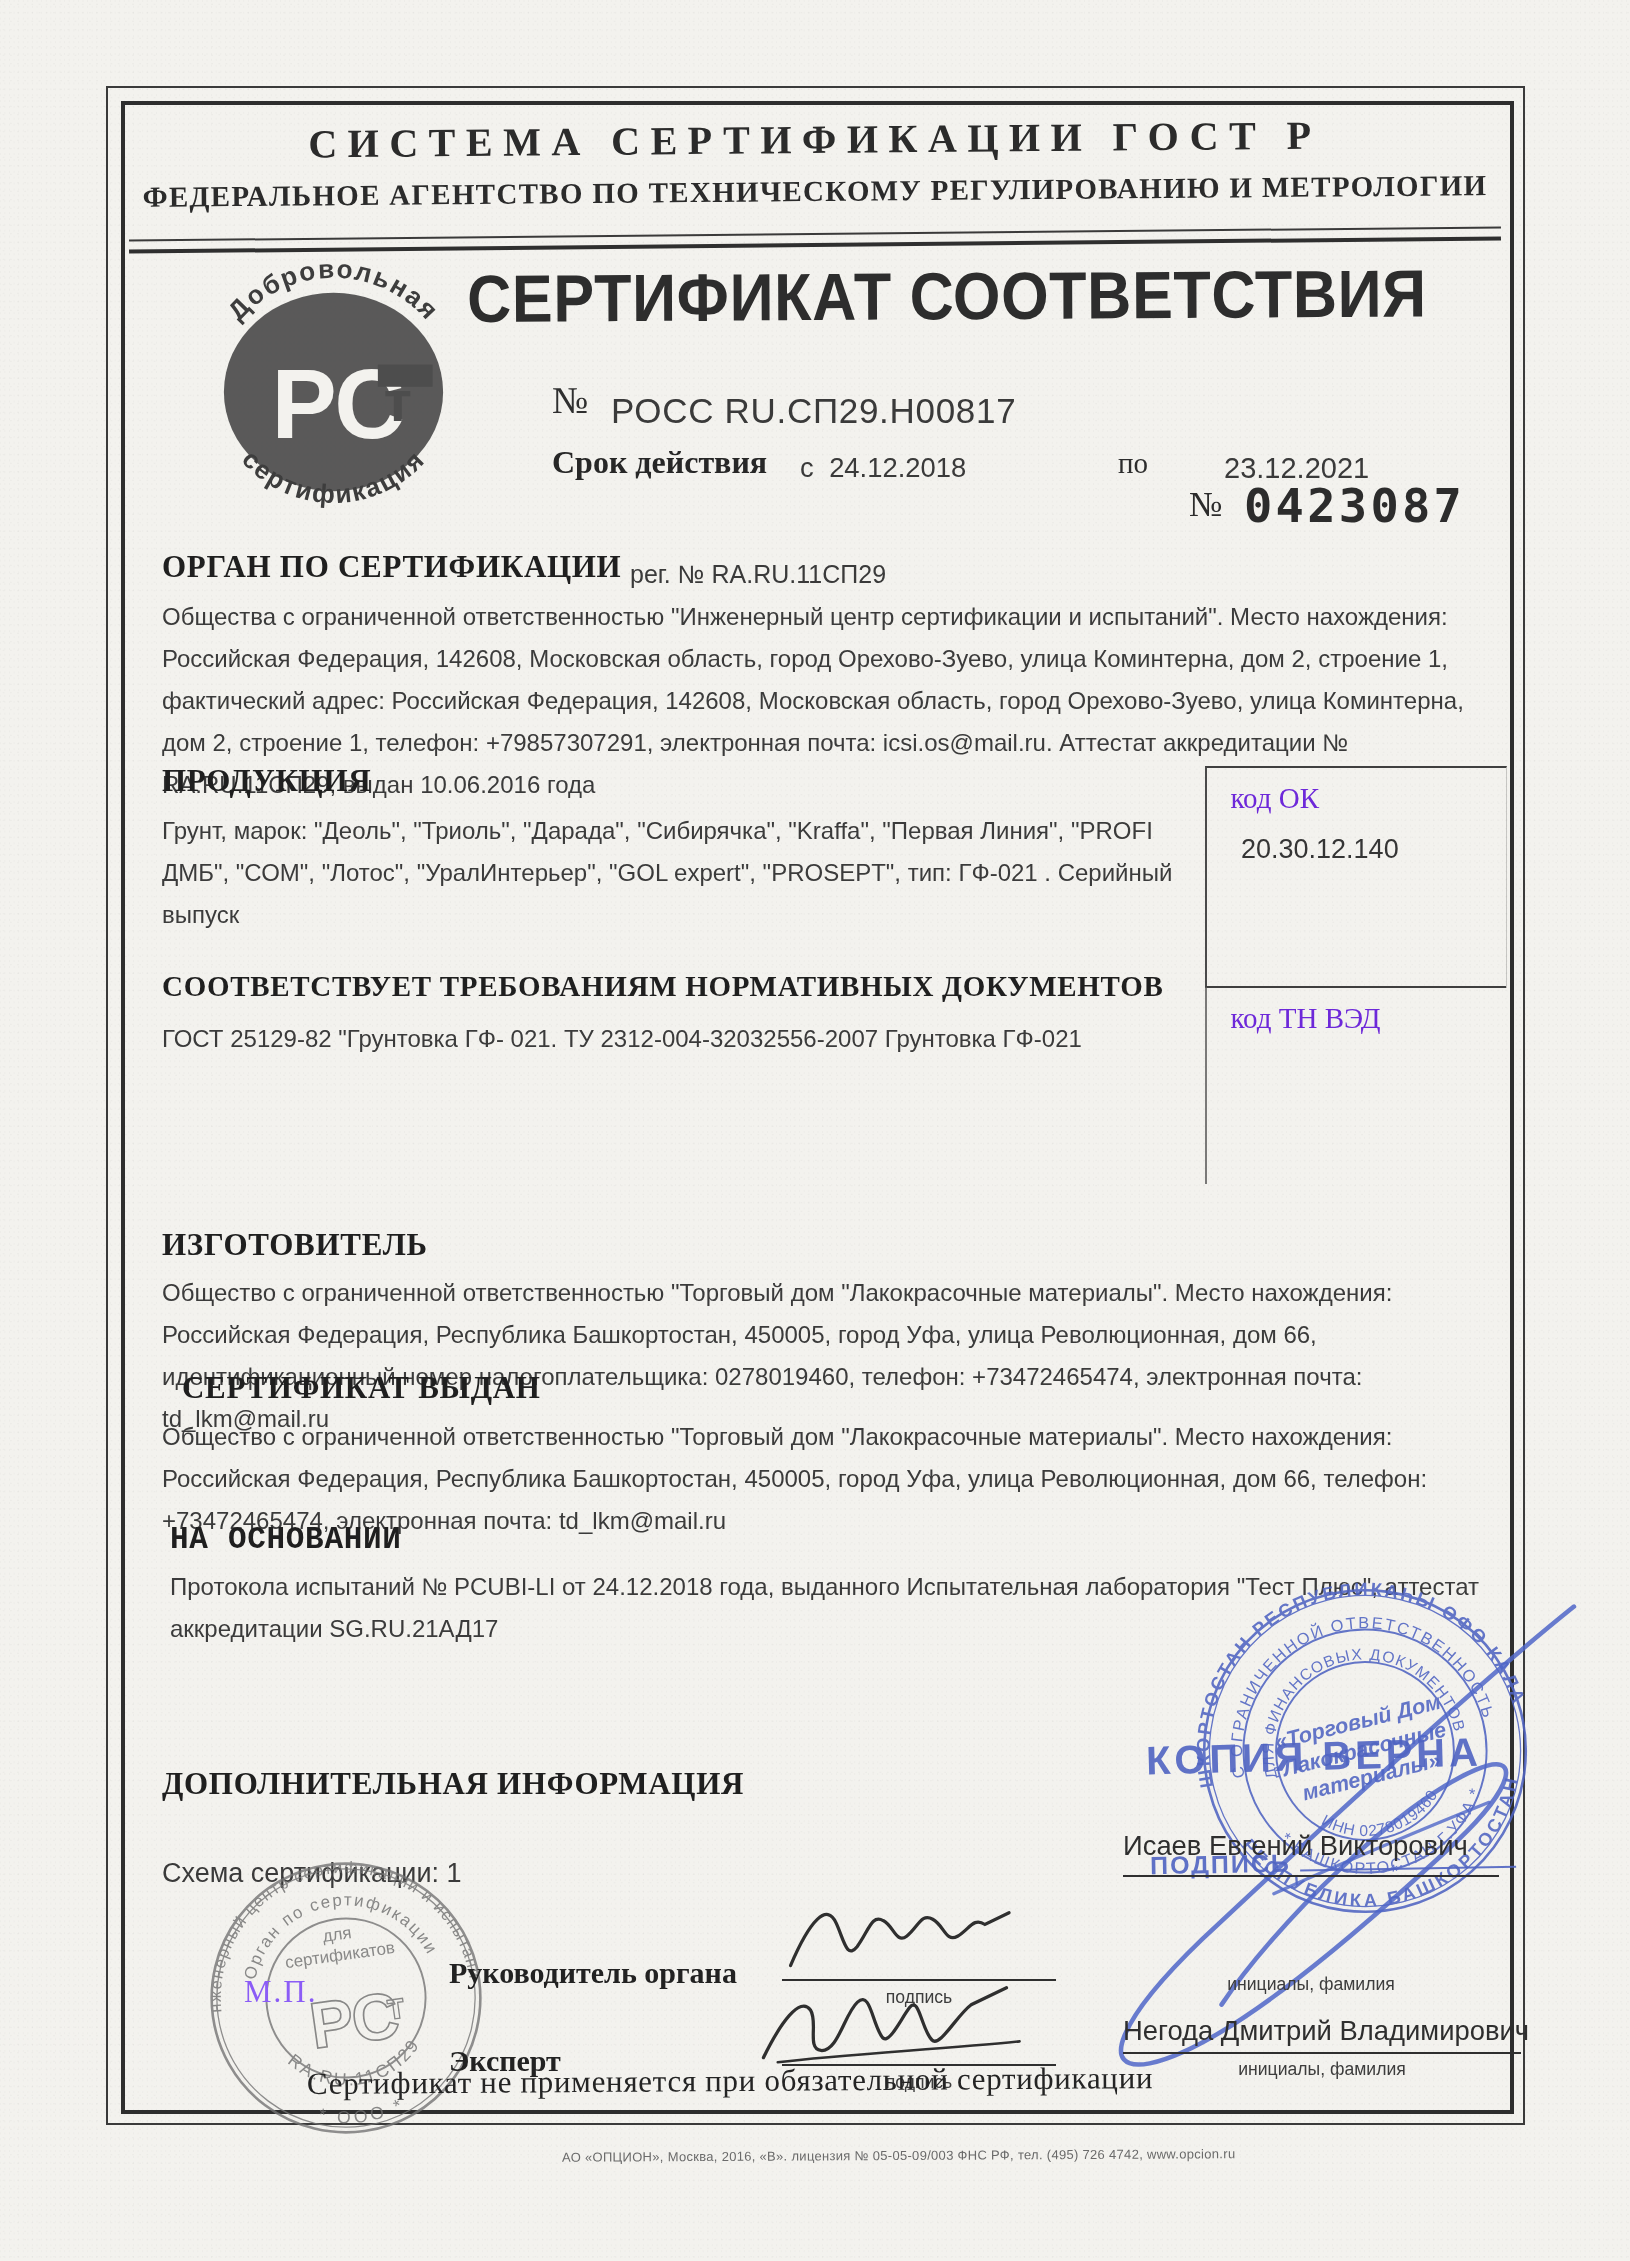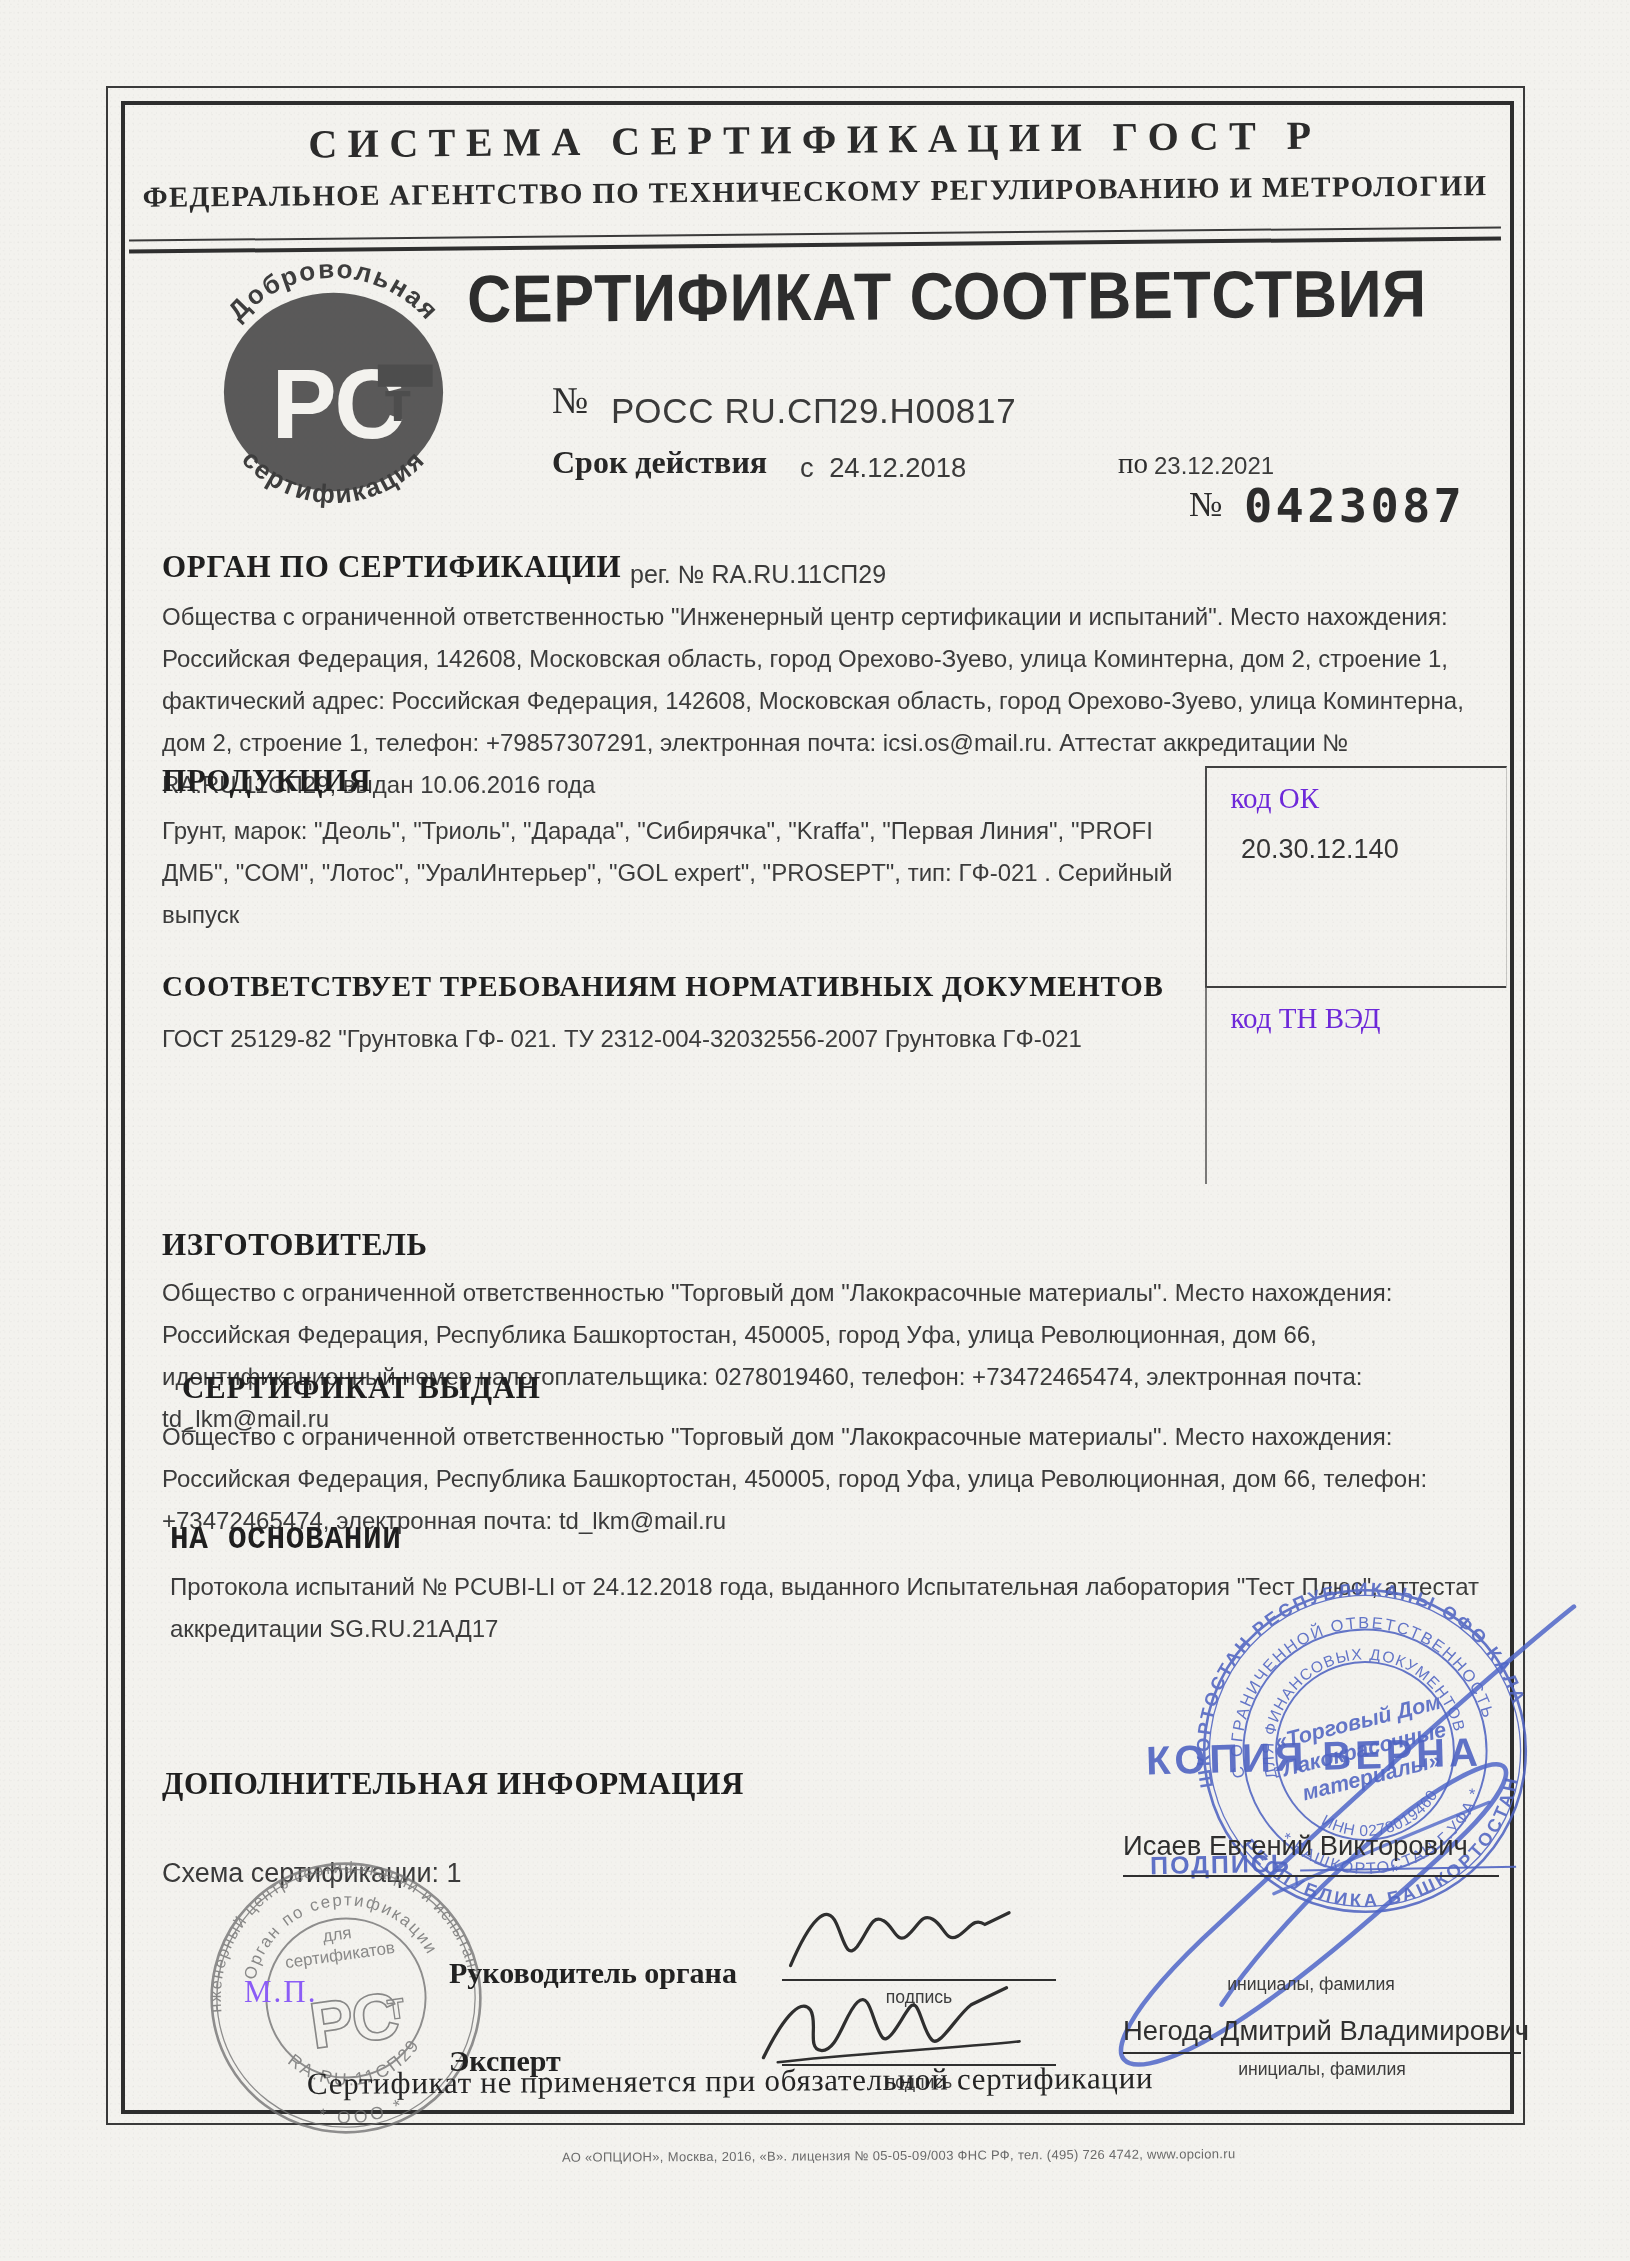--- a/index.html
+++ b/index.html
@@ -72,21 +72,21 @@
 <div class="abs sans doc-title">СЕРТИФИКАТ СООТВЕТСТВИЯ</div>
 <div class="abs serif nosign" style="left:552px;top:378px;">№</div>
 <div class="abs sans" style="left:611px;top:391px;font-size:35px;color:#3a3a3a;letter-spacing:0.7px;">РОСС RU.СП29.Н00817</div>
 
 <div class="abs serif" style="left:552px;top:444px;font-size:32px;font-weight:700;color:#272727;">Срок действия</div>
 <div class="abs sans" style="left:800px;top:452px;font-size:27.4px;color:#3a3a3a;">
   <span>с</span>
   <span style="margin-left:7.8px;">24.12.2018</span>
 </div>
 <div class="abs serif" style="left:1118px;top:447px;font-size:29px;color:#2c2c2c;">по</div>
-<div class="abs sans" style="left:1154px;top:452px;font-size:24px;color:#3a3a3a;">23.12.2021</div>
+<div class="abs sans" style="left:1224px;top:452px;font-size:29px;color:#3a3a3a;">23.12.2021</div>
 
 <div class="abs serif" style="left:1189px;top:485px;font-size:35px;color:#2c2c2c;">№</div>
 <div class="abs mono" style="left:1244px;top:478px;font-size:47px;font-weight:700;letter-spacing:3.3px;color:#2c2c2c;">0423087</div>
 
 <div class="abs serif h-section" style="left:162px;top:549px;">ОРГАН ПО СЕРТИФИКАЦИИ</div>
 <div class="abs sans" style="left:630px;top:560px;font-size:25px;color:#3a3a3a;">рег. № RA.RU.11СП29</div>
 <div class="abs sans body-text" style="left:162px;top:596px;width:1342px;">Общества с ограниченной ответственностью "Инженерный центр сертификации и испытаний". Место нахождения: Российская Федерация, 142608, Московская область, город Орехово-Зуево, улица Коминтерна, дом 2, строение 1, фактический адрес: Российская Федерация, 142608, Московская область, город Орехово-Зуево, улица Коминтерна, дом 2, строение 1, телефон: +79857307291, электронная почта: icsi.os@mail.ru. Аттестат аккредитации № RA.RU.11СП29, выдан 10.06.2016 года</div>
 
 <div class="abs serif h-section" style="left:162px;top:763px;">ПРОДУКЦИЯ</div>
 <div class="abs sans body-text" style="left:162px;top:810px;width:1019px;">Грунт, марок: "Деоль", "Триоль", "Дарада", "Сибирячка", "Kraffa", "Первая Линия",  "PROFI ДМБ", "СОМ", "Лотос", "УралИнтерьер", "GOL expert", "PROSEPT", тип: ГФ-021 . Серийный выпуск</div>

